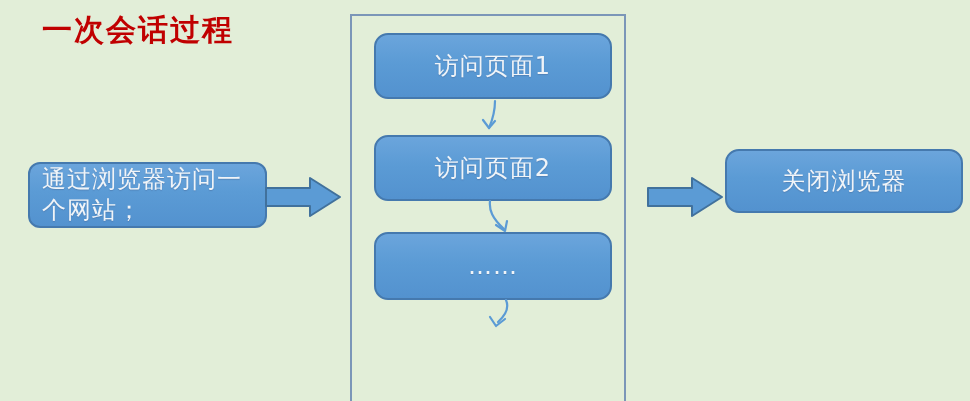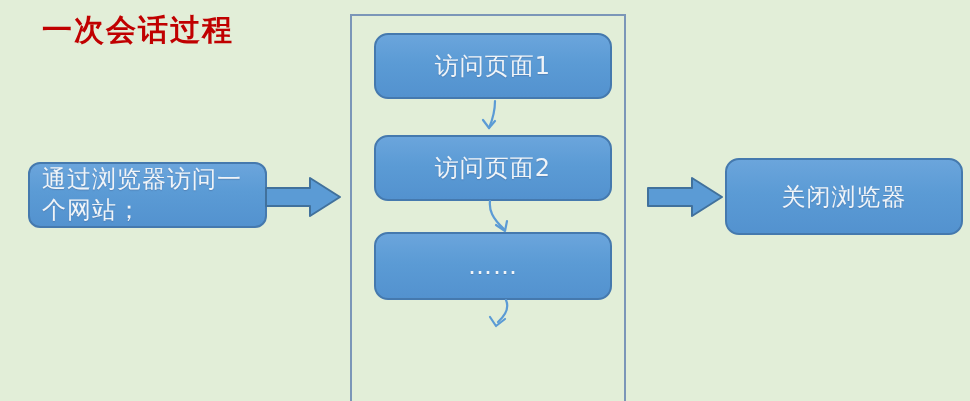--- a/index.html
+++ b/index.html
@@ -25,21 +25,21 @@
   .node-start{ left:28px; top:162px; width:239px; height:66px;
     justify-content:flex-start; padding:0 12px; line-height:1.28; border-radius:12px;}
   .steps-container{
     position:absolute; left:350px; top:14px; width:276px; height:397px;
     border:2px solid #7b96b8; box-sizing:border-box; background:transparent;
   }
   .step1{ left:374px; top:33px;  width:238px; height:66px; }
   .step2{ left:374px; top:135px; width:238px; height:66px; }
   .step3{ left:374px; top:232px; width:238px; height:68px; }
   .step4{ left:374px; top:327px; width:238px; height:66px; }
-  .node-end{ left:725px; top:158px; width:238px; height:77px; }
+  .node-end{ left:725px; top:149px; width:238px; height:64px; }
   .big-arrow{ position:absolute; width:80px; height:46px; }
   .big-arrow-1{ left:264px; top:174px; }
   .big-arrow-2{ left:646px; top:174px; }
   .connector{ position:absolute; }
   .conn1{ left:478px; top:99px;  width:30px; height:38px; }
   .conn2{ left:484px; top:200px; width:30px; height:36px; }
   .conn3{ left:488px; top:299px; width:30px; height:32px; }
 </style>
 </head>
 <body>

